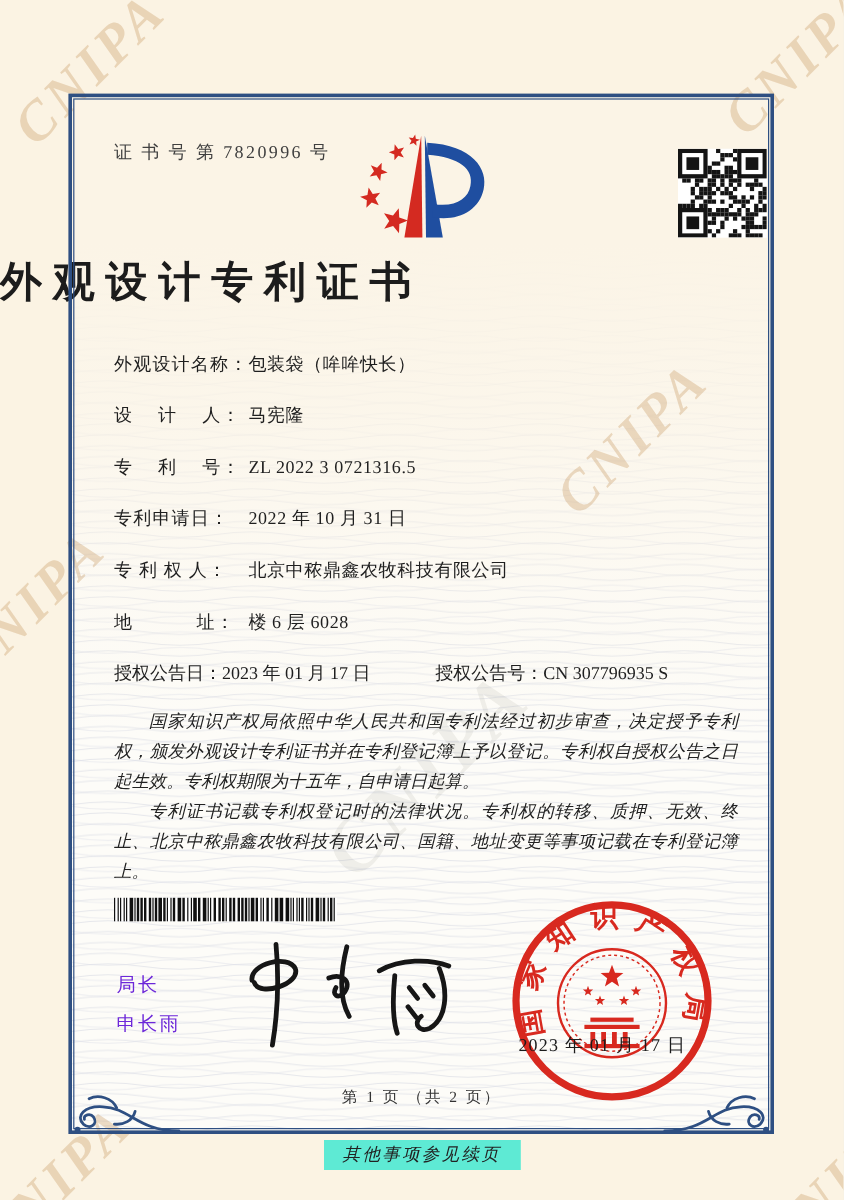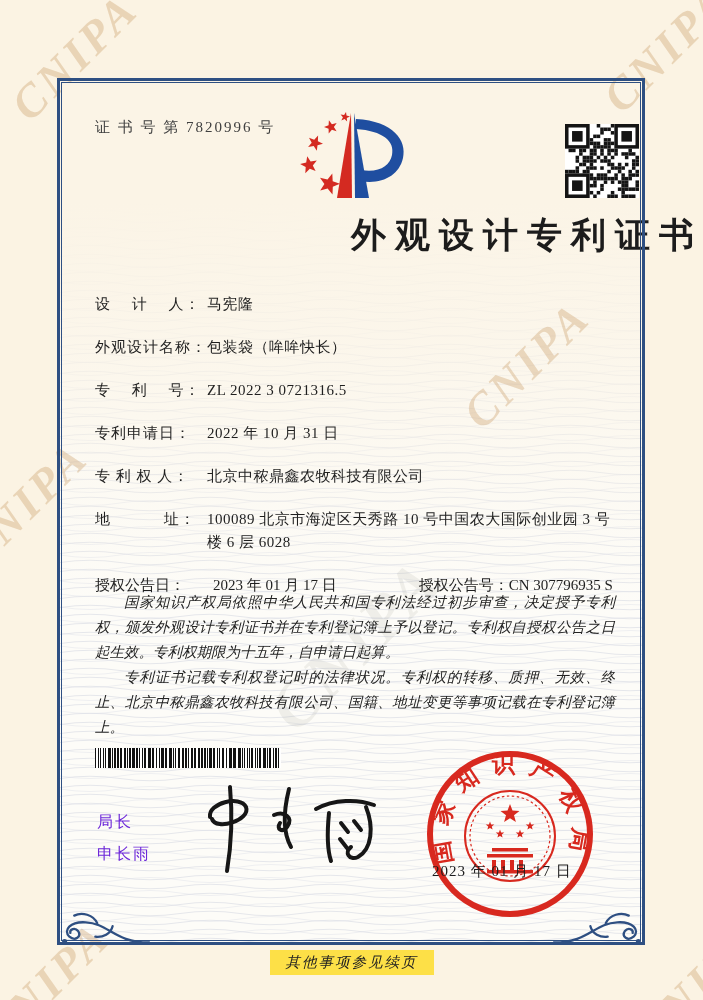--- a/index.html
+++ b/index.html
@@ -46,28 +46,28 @@
   
   .content{position:absolute;left:0;top:0;width:703px;height:1000px;z-index:3;}
   .cert-no{
     position:absolute;left:95px;top:118px;
     font-size:15px;letter-spacing:2px;color:#404040;
   }
   .logo{position:absolute;left:288px;top:108px;width:130px;height:98px;}
   .qr{position:absolute;left:565px;top:124px;width:74px;height:74px;background:#fff;}
   .title{
     position:absolute;left:0;top:212px;width:703px;
-    text-align:right;font-size:35px;font-weight:bold;
+    text-align:left;font-size:35px;font-weight:bold;
     letter-spacing:9px;color:#1c1c1c;
   }
   .fields{position:absolute;left:95px;top:293px;width:525px;font-size:15px;color:#1f1f1f;}
   .frow{display:flex;margin-bottom:20px;line-height:23px;}
   .frow .lab{flex:0 0 112px;letter-spacing:1px;white-space:nowrap;}
   .frow .val{flex:1;letter-spacing:0.5px;}
-  .grant-row{display:flex;margin-top:14px;line-height:23px;gap:28px;}
+  .grant-row{display:flex;margin-top:14px;line-height:23px;}
   .grant-row .pair2{margin-left:54px;display:flex;}
   .paras{
     position:absolute;left:95px;top:590px;width:520px;
     font-size:14.5px;line-height:1.72;color:#222;
     font-style:italic;text-align:justify;
   }
   .paras p{margin:0;text-indent:2em;}
   .barcode{position:absolute;left:95px;top:748px;width:186px;height:20px;}
   .signer{position:absolute;left:97px;top:806px;font-size:16px;color:#6d28d9;line-height:32px;}
   .signer div{letter-spacing:2px;}
@@ -76,21 +76,21 @@
   .seal-date{
     position:absolute;left:432px;top:862px;width:160px;z-index:4;
     font-size:15px;color:#1c1c1c;letter-spacing:1px;
   }
   .page-info{
     position:absolute;left:0;top:905px;width:703px;text-align:center;
     font-size:13px;color:#333;letter-spacing:2px;
   }
   .footer-note-wrap{position:absolute;left:0;top:950px;width:703px;text-align:center;z-index:6;}
   .footer-note{
-    display:inline-block;background:#fde047;padding:3px 16px;
+    display:inline-block;background:#5eead4;padding:3px 16px;
     font-size:14.5px;font-style:italic;color:#222;letter-spacing:2px;
   }
 </style>
 </head>
 <body>
 
 <div class="page">
 
   <div class="frame-bg">
     <svg width="582" height="861">
@@ -310,43 +310,42 @@
           <rect x="59.904761904761905" y="70.47619047619048" width="3.5238095238095237" height="3.5238095238095237"></rect>
           <rect x="63.42857142857143" y="70.47619047619048" width="3.5238095238095237" height="3.5238095238095237"></rect>
           <rect x="66.95238095238095" y="70.47619047619048" width="3.5238095238095237" height="3.5238095238095237"></rect>
         </g>
     </svg>
 
     <div class="title">外观设计专利证书</div>
 
     <div class="fields">
       <div class="frow">
+        <span class="lab">外观设计名称：</span>
+        <span class="val">包装袋（哞哞快长）</span>
+      </div>
+      <div class="frow">
         <span class="lab">设　 计　 人：</span>
         <span class="val">马宪隆</span>
-      </div>
-      <div class="frow">
-        <span class="lab">外观设计名称：</span>
-        <span class="val">包装袋（哞哞快长）</span>
       </div>
       <div class="frow">
         <span class="lab">专　 利　 号：</span>
         <span class="val">ZL 2022 3 0721316.5</span>
       </div>
       <div class="frow">
         <span class="lab">专利申请日：</span>
         <span class="val">2022 年 10 月 31 日</span>
       </div>
       <div class="frow">
         <span class="lab">专 利 权 人：</span>
         <span class="val">北京中秾鼎鑫农牧科技有限公司</span>
       </div>
       <div class="frow" style="">
         <span class="lab">地　　　 址：</span>
         <span class="val">
-          <div>100089  北京市海淀区天秀路 10 号中国农大国际创业园 3 号</div>
           <div>楼 6 层 6028</div>
         </span>
       </div>
       <div class="grant-row">
         <span>授权公告日：</span>
         <span>2023 年 01 月 17 日</span>
         <span class="pair2">
           <span>授权公告号：</span>
           <span>CN 307796935 S</span>
         </span>
@@ -464,19 +463,20 @@
         <rect x="63" y="106" width="46" height="3.5"></rect>
         <rect x="68" y="112" width="4" height="10"></rect>
         <rect x="77" y="112" width="4" height="10"></rect>
         <rect x="86" y="112" width="4" height="10"></rect>
         <rect x="95" y="112" width="4" height="10"></rect>
         <rect x="63" y="122" width="46" height="3.5"></rect>
       </g>
     </svg>
     <div class="seal-date">2023 年 01 月 17 日</div>
 
+    <div class="page-info">第 1 页 （共 2 页）</div>
 
     <div class="footer-note-wrap">
       <span class="footer-note">其他事项参见续页</span>
     </div>
 
   </div>
 </div>
 
 </body></html>

